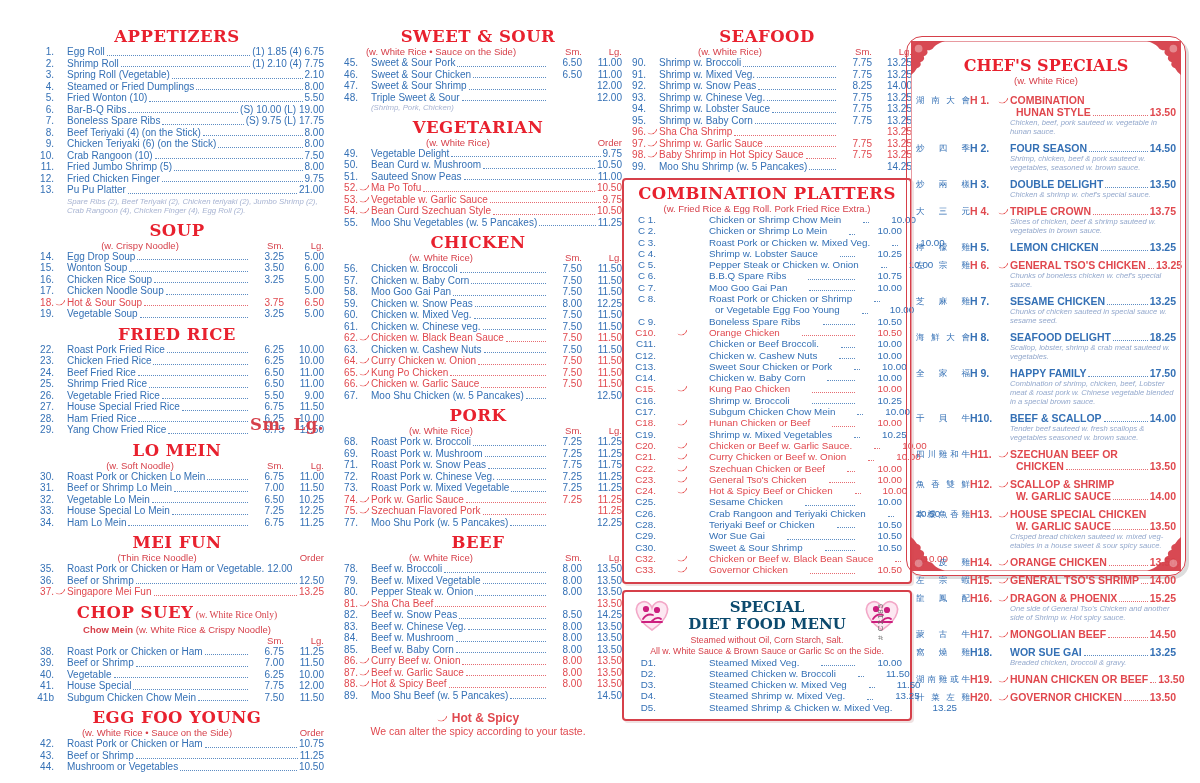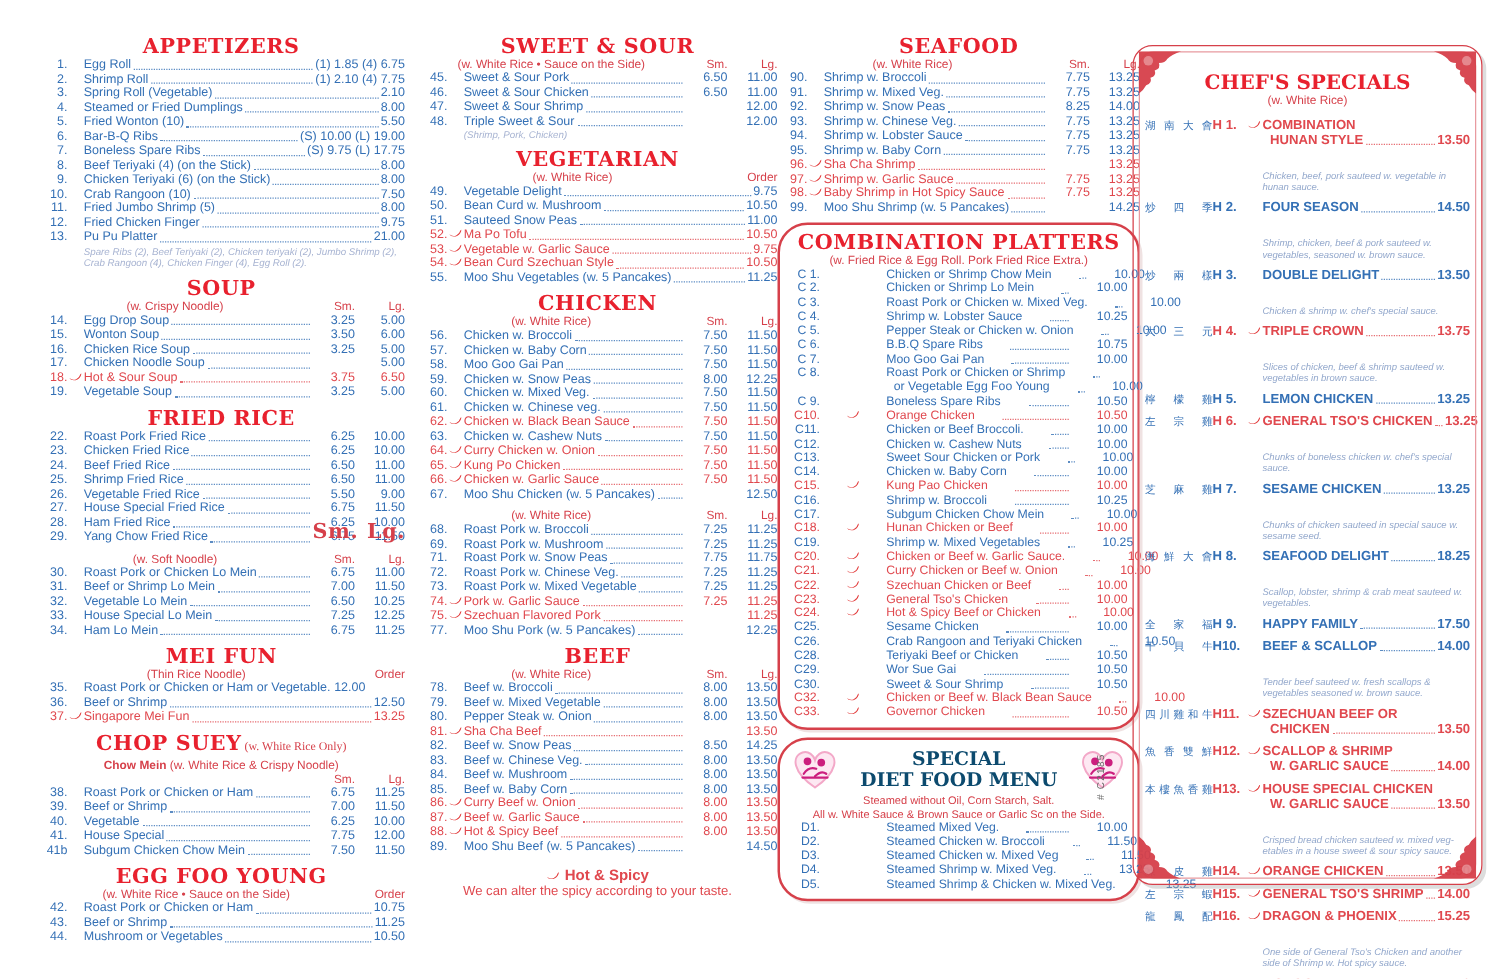--- a/index.html
+++ b/index.html
@@ -6,21 +6,21 @@
   body{
     width:1200px;height:783px;background:#ffffff;position:relative;overflow:hidden;
     font-family:"Liberation Sans",sans-serif;
     -webkit-font-smoothing:antialiased;
   }
   .col{position:absolute;top:28px;}
   #col1{left:30px;width:294px;}
   #col2{left:334px;width:288px;}
   #col3{left:622px;width:290px;}
   #chef-box{
-    position:absolute;left:906px;top:36px;width:280px;height:672px;
+    position:absolute;left:906px;top:36px;width:280px;height:540px;
     border:1.5px solid #d6404a;border-radius:16px;
     box-shadow:3px 3px 0 rgba(170,170,170,.4);
     padding:8px 9px 6px 9px;box-sizing:border-box;
   }
   #chef-inner{
     position:absolute;inset:4px;border:1px solid #e89aa0;border-radius:12px;pointer-events:none;
   }
   .sec{margin-bottom:6px;position:relative;}
   .sec-title{
     font-family:"DejaVu Serif",serif;font-weight:bold;color:#e8212e;
@@ -38,34 +38,34 @@
   .row.spicy{color:#e0484e;}
   .num{width:24px;flex:none;text-align:right;white-space:nowrap;}
   .pep{width:13px;flex:none;text-align:center;}
   .nm{flex:none;white-space:nowrap;}
   .ld{flex:1;border-bottom:1.5px dotted currentColor;margin:0 2px 2px 2px;min-width:6px;opacity:.8;}
   .psm{width:34px;flex:none;text-align:right;}
   .plg{width:40px;flex:none;text-align:right;}
   .pr{flex:none;text-align:right;white-space:nowrap;}
   .inote{color:#a8b4d2;font-style:italic;font-size:7.8px;line-height:9.5px;margin-left:37px;}
   .boxed{
-    border:2px solid #d6404a;border-radius:24px;padding:5px 8px 6px 8px;
+    border:2px solid #d6404a;border-radius:4px;padding:5px 8px 6px 8px;
     box-shadow:2px 2px 0 rgba(190,140,140,.25);
   }
   .boxed .row{font-size:9.8px;line-height:11.3px;gap:20px;}
   
   #chef-title{font-family:"DejaVu Serif",serif;font-weight:bold;color:#e8212e;text-align:center;font-size:16px;line-height:18px;margin-top:12px;}
   #chef-sub{color:#d6404a;text-align:center;font-size:9.5px;line-height:11px;margin-bottom:8px;}
   .chef-item{margin-bottom:6px;}
   .chef-line{display:flex;align-items:flex-end;font-size:10.5px;line-height:12px;font-weight:bold;}
   .chef-line.blue{color:#3470b5;} .chef-line.red{color:#e0484e;}
   .zh{width:54px;flex:none;display:flex;justify-content:space-between;color:#3470b5;font-size:8.5px;font-weight:normal;line-height:12px;}
   .hn{width:27px;flex:none;white-space:nowrap;}
   .chef-cont{margin-left:94px;}
-  .chef-desc{color:#93a8cc;font-style:italic;font-size:7.6px;line-height:9px;margin-left:94px;margin-top:18px;}
+  .chef-desc{color:#93a8cc;font-style:italic;font-size:7.6px;line-height:9px;margin-left:94px;margin-top:0;}
   
   #spicy-note{text-align:center;margin-top:10px;}
   #spicy-note .t{color:#e0484e;font-weight:bold;font-size:12px;line-height:14px;}
   #spicy-note .s{color:#e0484e;font-size:10.5px;line-height:13px;}
   
   .diet-head{display:flex;align-items:center;justify-content:space-between;}
   .diet-titles{flex:1;text-align:center;font-family:"DejaVu Serif",serif;font-weight:bold;color:#0c4a6e;font-size:15px;line-height:17px;}
   .diet-sub{color:#d6404a;text-align:center;font-size:8.8px;line-height:11px;}
   .heart-icon{flex:none;width:40px;height:38px;}
   
@@ -301,20 +301,21 @@
       <div class="row">
         <span class="num">29.</span>
         <span class="pep"></span>
         <span class="nm">Yang Chow Fried Rice</span>
         <span class="ld"></span>
         <span class="psm">6.75</span>
         <span class="plg">11.50</span>
       </div>
     </div>
     <div class="sec">
+      <div class="sec-title"><span>LO MEIN</span></div>
       <div class="sub-row">
         <span class="sub-center">(w. Soft Noodle)</span>
         <span class="hdr-sm">Sm.</span>
         <span class="hdr-lg">Lg.</span>
       </div>
       <div class="row">
         <span class="num">30.</span>
         <span class="pep"></span>
         <span class="nm">Roast Pork or Chicken Lo Mein</span>
         <span class="ld"></span>
@@ -674,20 +675,21 @@
       <div class="row">
         <span class="num">67.</span>
         <span class="pep"></span>
         <span class="nm">Moo Shu Chicken (w. 5 Pancakes)</span>
         <span class="ld"></span>
         <span class="psm"></span>
         <span class="plg">12.50</span>
       </div>
     </div>
     <div class="sec">
+      <div class="sec-title"><span>PORK</span></div>
       <div class="sub-row">
         <span class="sub-center">(w. White Rice)</span>
         <span class="hdr-sm">Sm.</span>
         <span class="hdr-lg">Lg.</span>
       </div>
       <div class="row">
         <span class="num">68.</span>
         <span class="pep"></span>
         <span class="nm">Roast Pork w. Broccoli</span>
         <span class="ld"></span>
@@ -1451,20 +1453,21 @@
             <span>全</span>
             <span>家</span>
             <span>福</span>
           </span>
           <span class="hn">H 9.</span>
           <span class="pep"></span>
           <span class="nm">HAPPY FAMILY</span>
           <span class="ld"></span>
           <span class="pr">17.50</span>
         </div>
+        <div class="chef-desc">Combination of shrimp, chicken, beef, Lobster meat &amp; roast pork w. Chinese vegetable blended in a special brown sauce.</div>
       </div>
       <div class="chef-item">
         <div class="chef-line blue">
           <span class="zh">
             <span>干</span>
             <span>貝</span>
             <span>牛</span>
           </span>
           <span class="hn">H10.</span>
           <span class="pep"></span>

